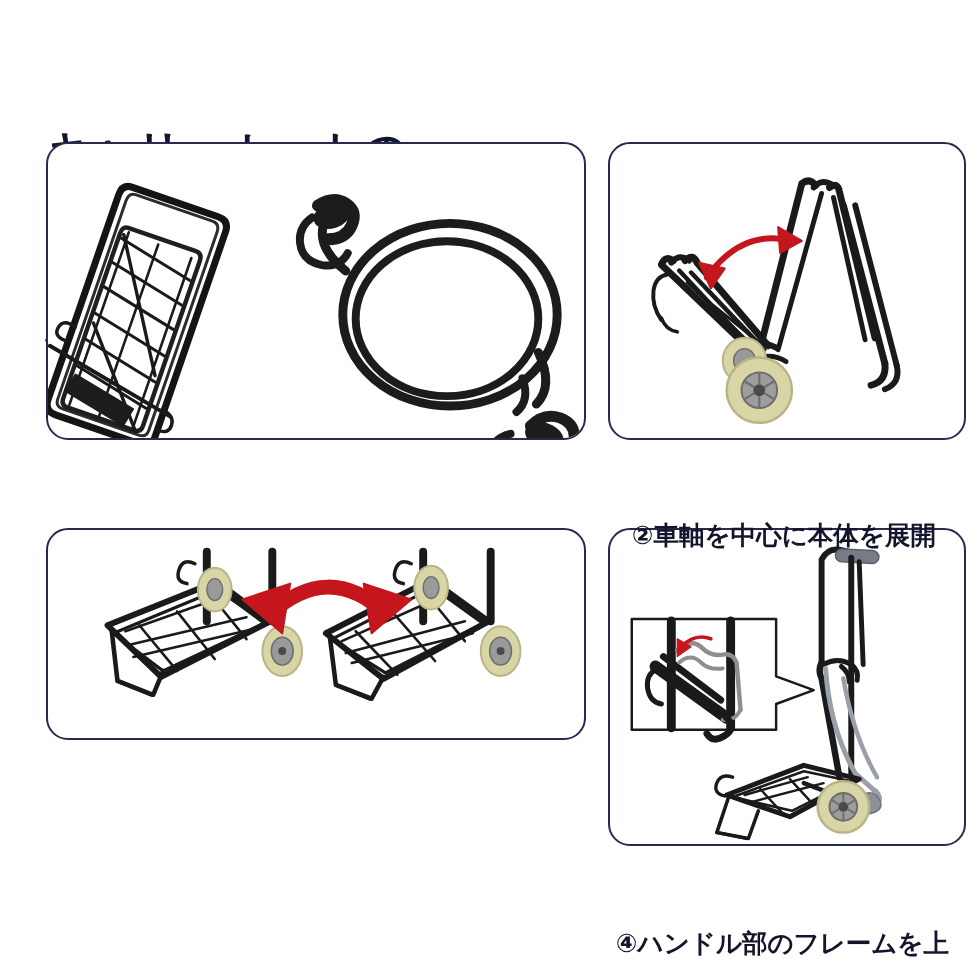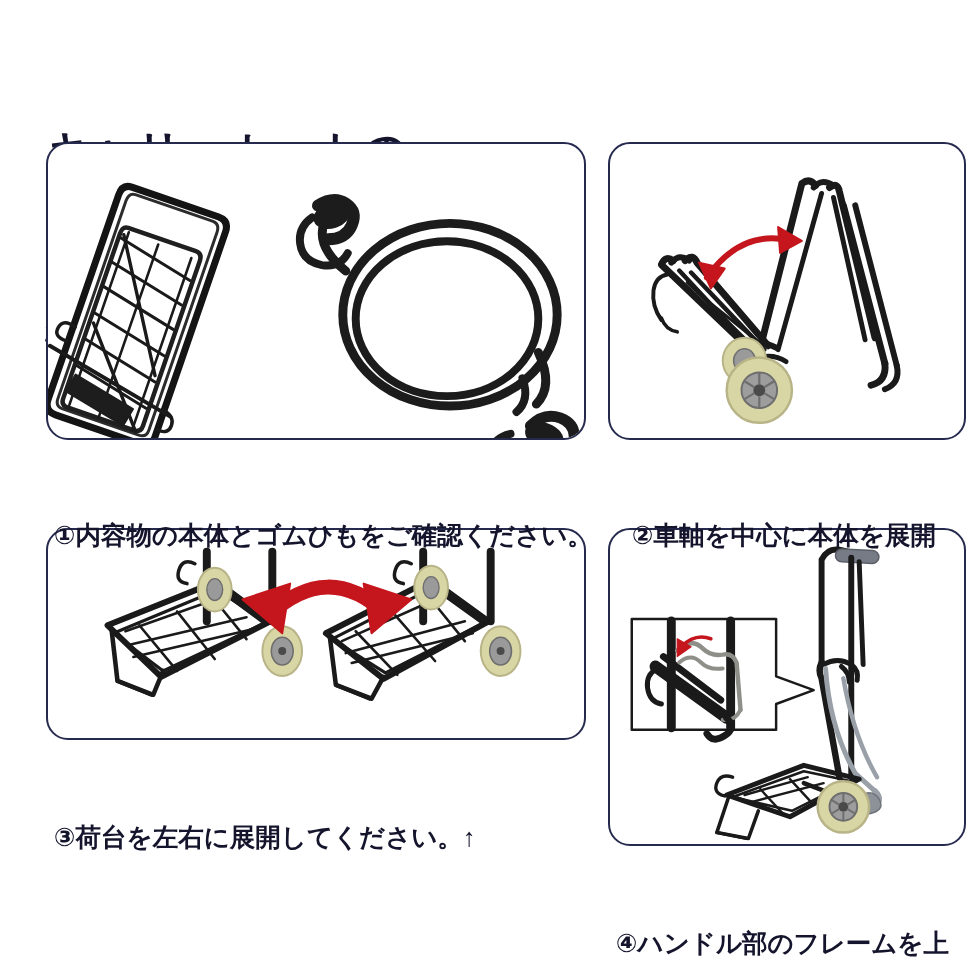--- a/index.html
+++ b/index.html
@@ -327,31 +327,25 @@
         </g>
 
         <g>
           <path d="M72 118 q14 -14 30 -8" fill="none" stroke="#c4161c" stroke-width="3.6" stroke-linecap="round"></path>
           <path d="M68 128 L68 110 L82 118 Z" fill="#c4161c" stroke="#c4161c" stroke-width="1.2" stroke-linejoin="round"></path>
         </g>
       </g>
     </svg>
   </div>
 
-  <div class="caption" id="caption-1">
-    <span class="cap-line">①内容物の本体とゴムひもをご確認ください。</span>
-  </div>
 
   <div class="caption" id="caption-2">
     <span class="cap-line">②車軸を中心に本体を展開</span>
   </div>
 
-  <div class="caption" id="caption-3">
-    <span class="cap-line">③荷台を左右に展開してください。↑</span>
-  </div>
 
   <div class="caption" id="caption-4">
     <span class="cap-line">④ハンドル部のフレームを上</span>
     
     
   </div>
 
 </div>
 
 </body></html>

